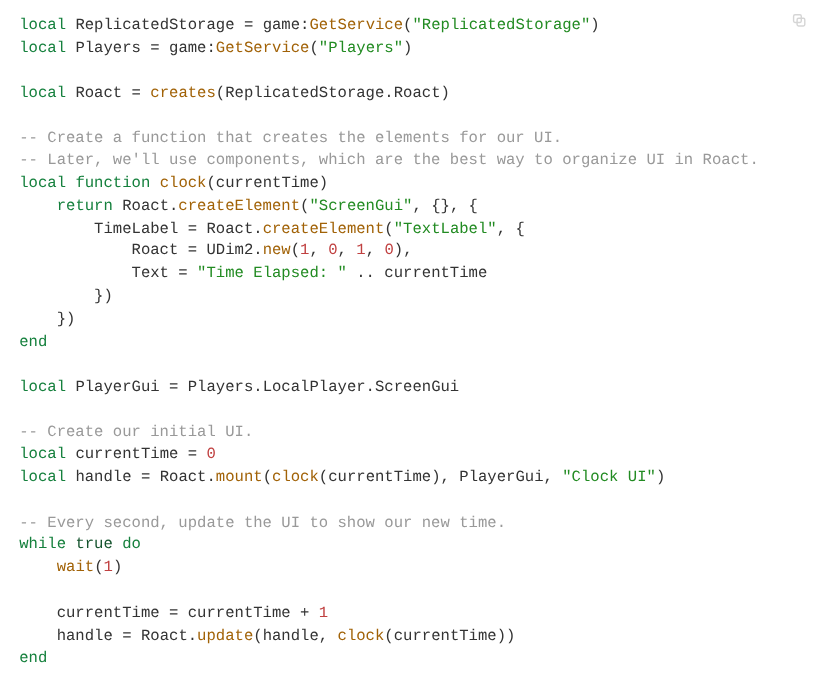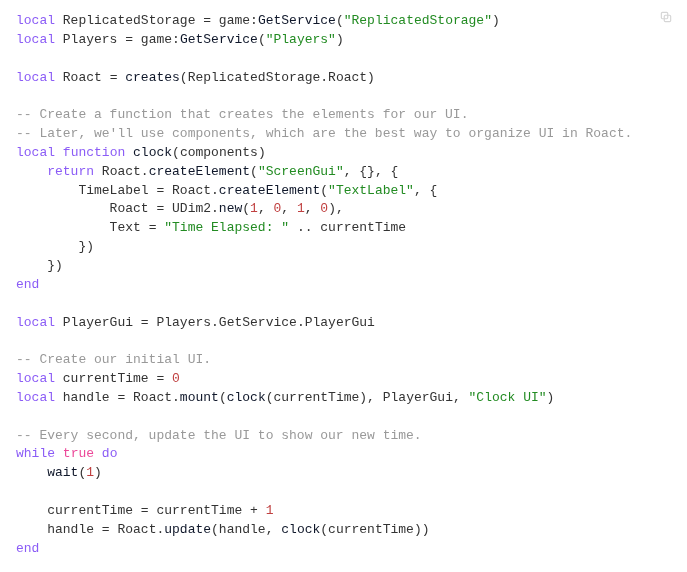--- a/index.html
+++ b/index.html
@@ -12,26 +12,26 @@
     color: #333;
     width: 687px;
     box-sizing: border-box;
     position: relative;
   }
   pre {
     margin: 0;
     white-space: pre;
     font-family: inherit;
   }
-  .kw { color: #8b5cf6; }      
-  .fn { color: #0f172a; }      
+  .kw { color: #15803d; }      
+  .fn { color: #a16207; }      
   .str { color: #228b22; }     
   .num { color: #c04040; }     
   .com { color: #999999; text-align: right; }     
-  .bool { color: #ec4899; }    
+  .bool { color: #14532d; }    
   .id { color: #333; }         
   .copy-icon {
     position: absolute;
     top: 10px;
     right: 14px;
     width: 14px;
     height: 14px;
     opacity: 0.35;
     cursor: pointer;
   }
@@ -47,30 +47,30 @@
   </svg>
 </div>
 
 <pre id="code-block"><span><span class="kw">local</span><span class="id"> ReplicatedStorage </span><span class="id">=</span><span class="id"> game</span><span class="id">:</span><span class="fn">GetService</span><span class="id">(</span><span class="str">"ReplicatedStorage"</span><span class="id">)</span>
 </span><span><span class="kw">local</span><span class="id"> Players </span><span class="id">=</span><span class="id"> game</span><span class="id">:</span><span class="fn">GetService</span><span class="id">(</span><span class="str">"Players"</span><span class="id">)</span>
 </span><span>
 </span><span><span class="kw">local</span><span class="id"> Roact </span><span class="id">=</span><span class="id"> </span><span class="fn">creates</span><span class="id">(ReplicatedStorage.Roact)</span>
 </span><span>
 </span><span><span class="com">-- Create a function that creates the elements for our UI.</span>
 </span><span><span class="com">-- Later, we'll use components, which are the best way to organize UI in Roact.</span>
-</span><span><span class="kw">local</span><span class="id"> </span><span class="kw">function</span><span class="id"> </span><span class="fn">clock</span><span class="id">(components)</span>
+</span><span><span class="kw">local</span><span class="id"> </span><span class="kw">function</span><span class="id"> </span><span class="fn">clock</span><span class="id">(currentTime)</span>
 </span><span><span class="id">    </span><span class="kw">return</span><span class="id"> Roact.</span><span class="fn">createElement</span><span class="id">(</span><span class="str">"ScreenGui"</span><span class="id">, {}, {</span>
 </span><span><span class="id">        TimeLabel </span><span class="id">=</span><span class="id"> Roact.</span><span class="fn">createElement</span><span class="id">(</span><span class="str">"TextLabel"</span><span class="id">, {</span>
 </span><span><span class="id">            Roact </span><span class="id">=</span><span class="id"> UDim2.</span><span class="fn">new</span><span class="id">(</span><span class="num">1</span><span class="id">, </span><span class="num">0</span><span class="id">, </span><span class="num">1</span><span class="id">, </span><span class="num">0</span><span class="id">),</span>
 </span><span><span class="id">            Text </span><span class="id">=</span><span class="id"> </span><span class="str">"Time Elapsed: "</span><span class="id"> .. currentTime</span>
 </span><span><span class="id">        })</span>
 </span><span><span class="id">    })</span>
 </span><span><span class="kw">end</span>
 </span><span>
-</span><span><span class="kw">local</span><span class="id"> PlayerGui </span><span class="id">=</span><span class="id"> Players.GetService.PlayerGui</span>
+</span><span><span class="kw">local</span><span class="id"> PlayerGui </span><span class="id">=</span><span class="id"> Players.LocalPlayer.ScreenGui</span>
 </span><span>
 </span><span><span class="com">-- Create our initial UI.</span>
 </span><span><span class="kw">local</span><span class="id"> currentTime </span><span class="id">=</span><span class="id"> </span><span class="num">0</span>
 </span><span><span class="kw">local</span><span class="id"> handle </span><span class="id">=</span><span class="id"> Roact.</span><span class="fn">mount</span><span class="id">(</span><span class="fn">clock</span><span class="id">(currentTime), PlayerGui, </span><span class="str">"Clock UI"</span><span class="id">)</span>
 </span><span>
 </span><span><span class="com">-- Every second, update the UI to show our new time.</span>
 </span><span><span class="kw">while</span><span class="id"> </span><span class="bool">true</span><span class="id"> </span><span class="kw">do</span>
 </span><span><span class="id">    </span><span class="fn">wait</span><span class="id">(</span><span class="num">1</span><span class="id">)</span>
 </span><span>
 </span><span><span class="id">    currentTime </span><span class="id">=</span><span class="id"> currentTime </span><span class="id">+</span><span class="id"> </span><span class="num">1</span>

